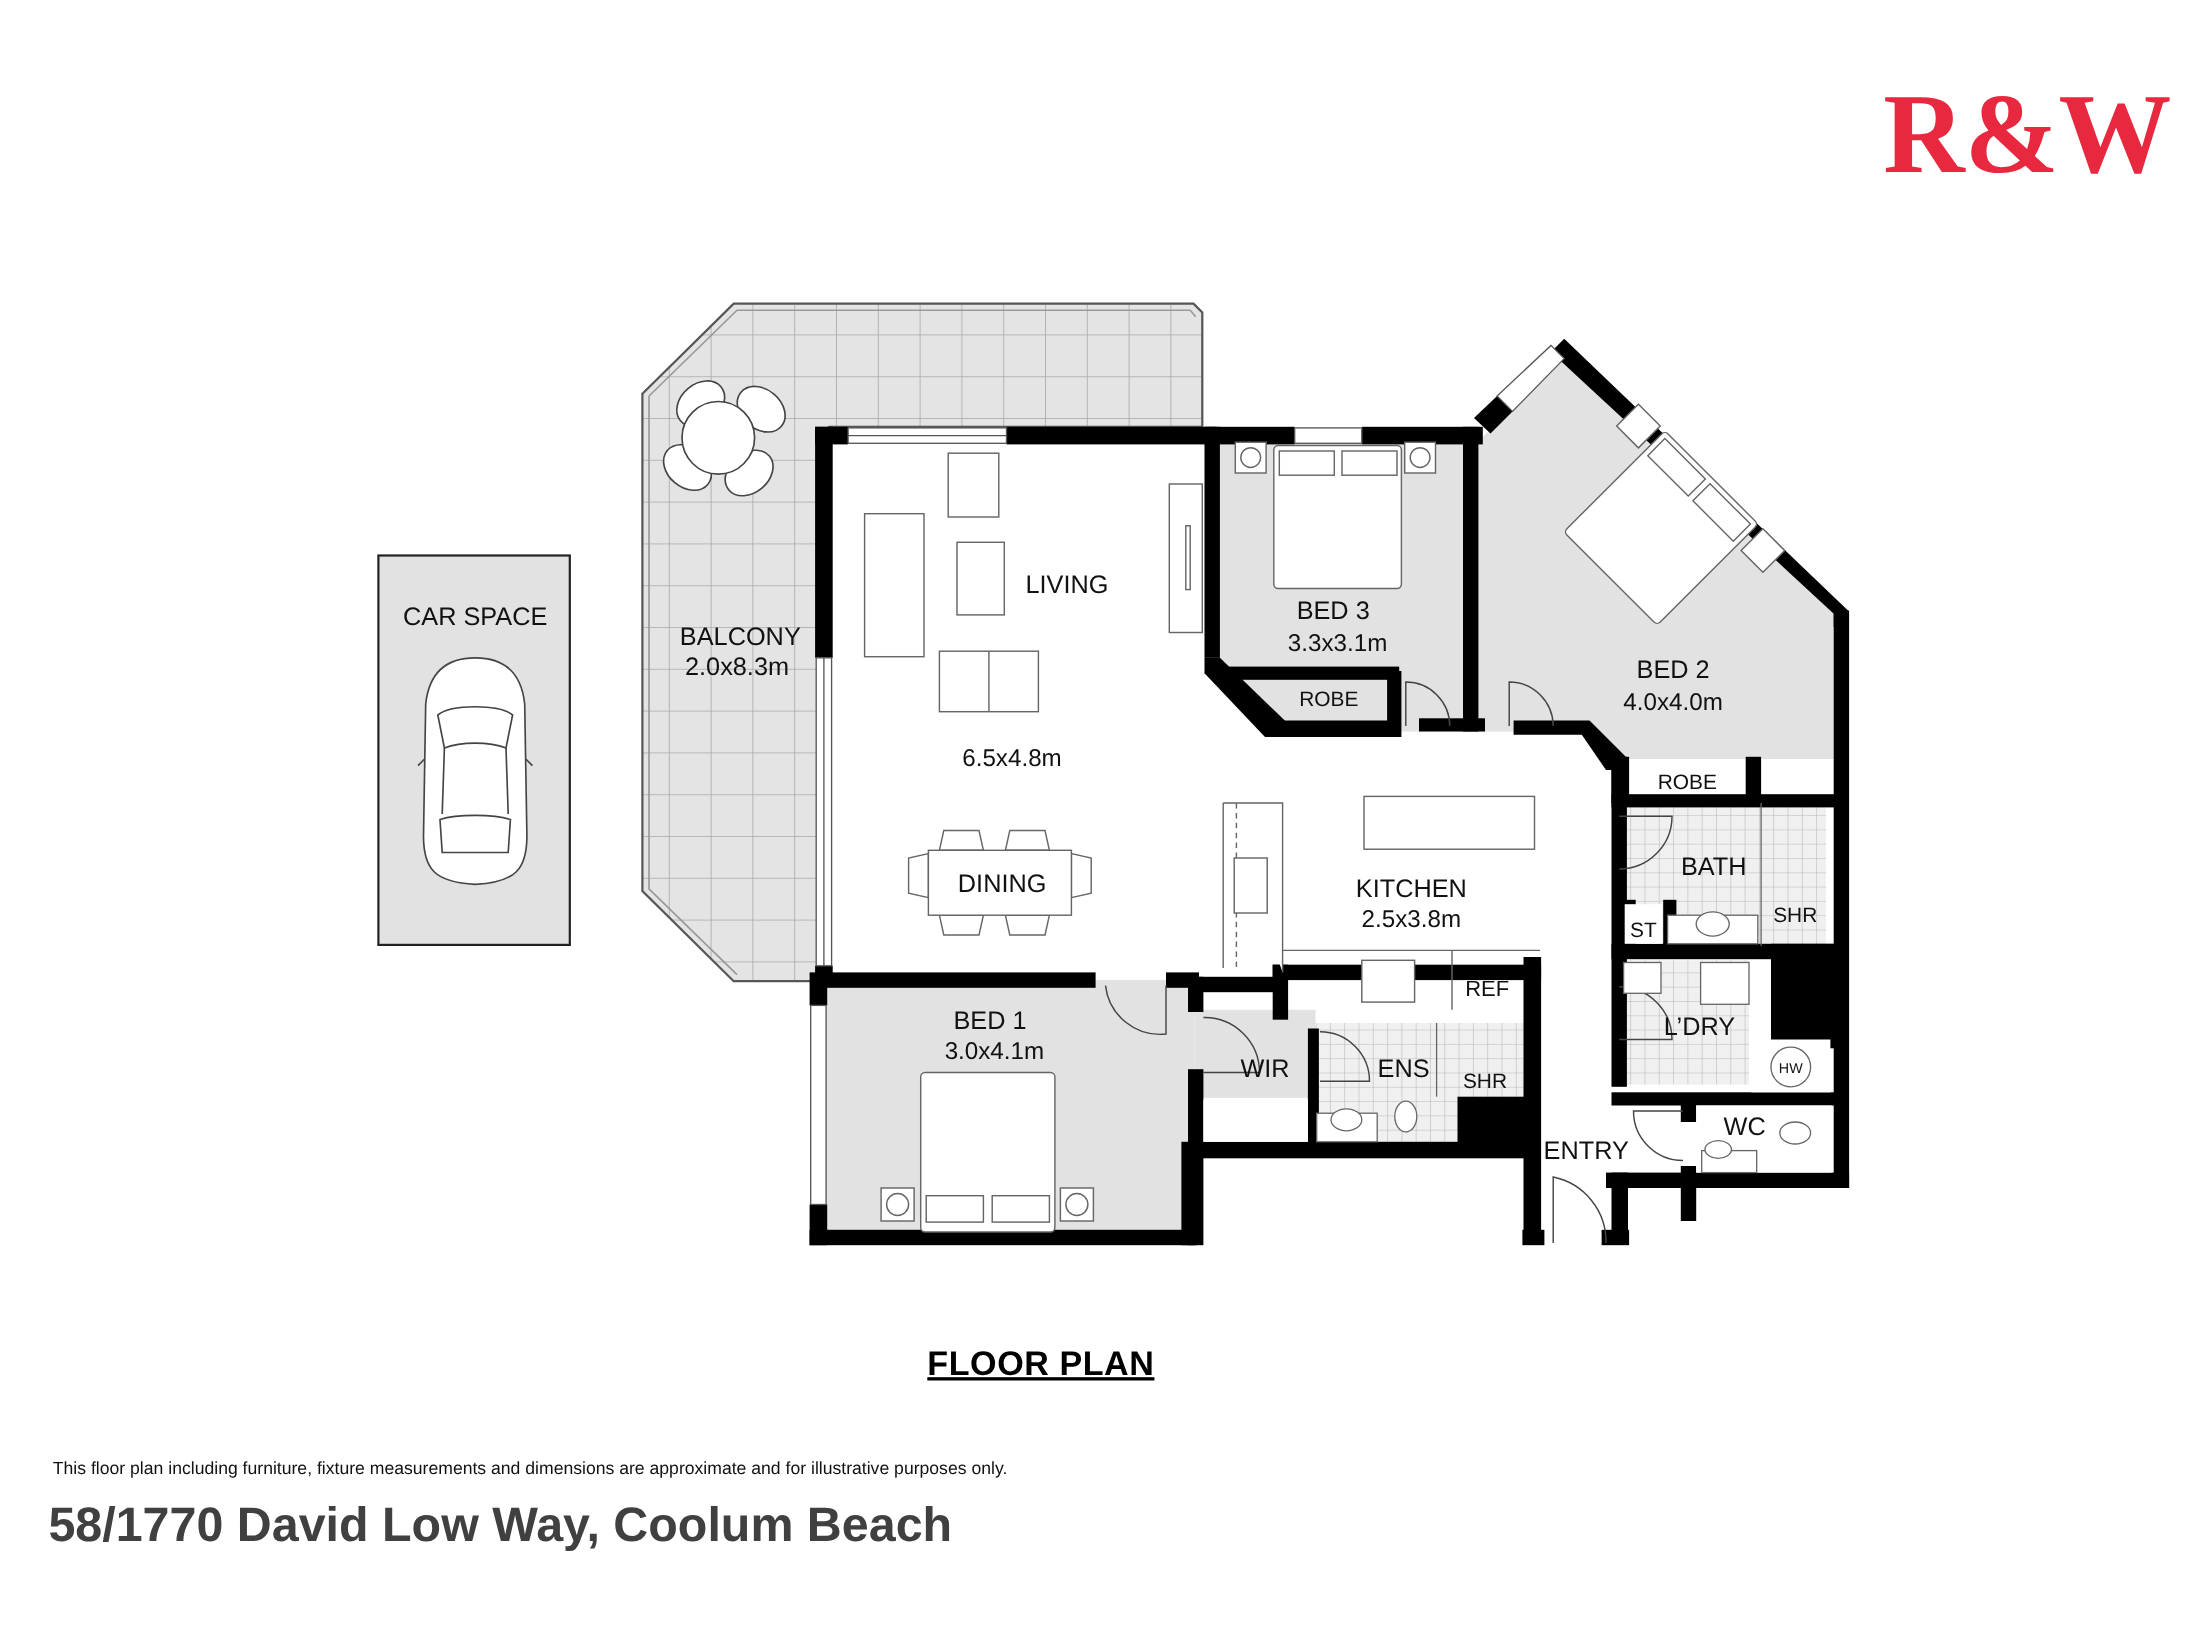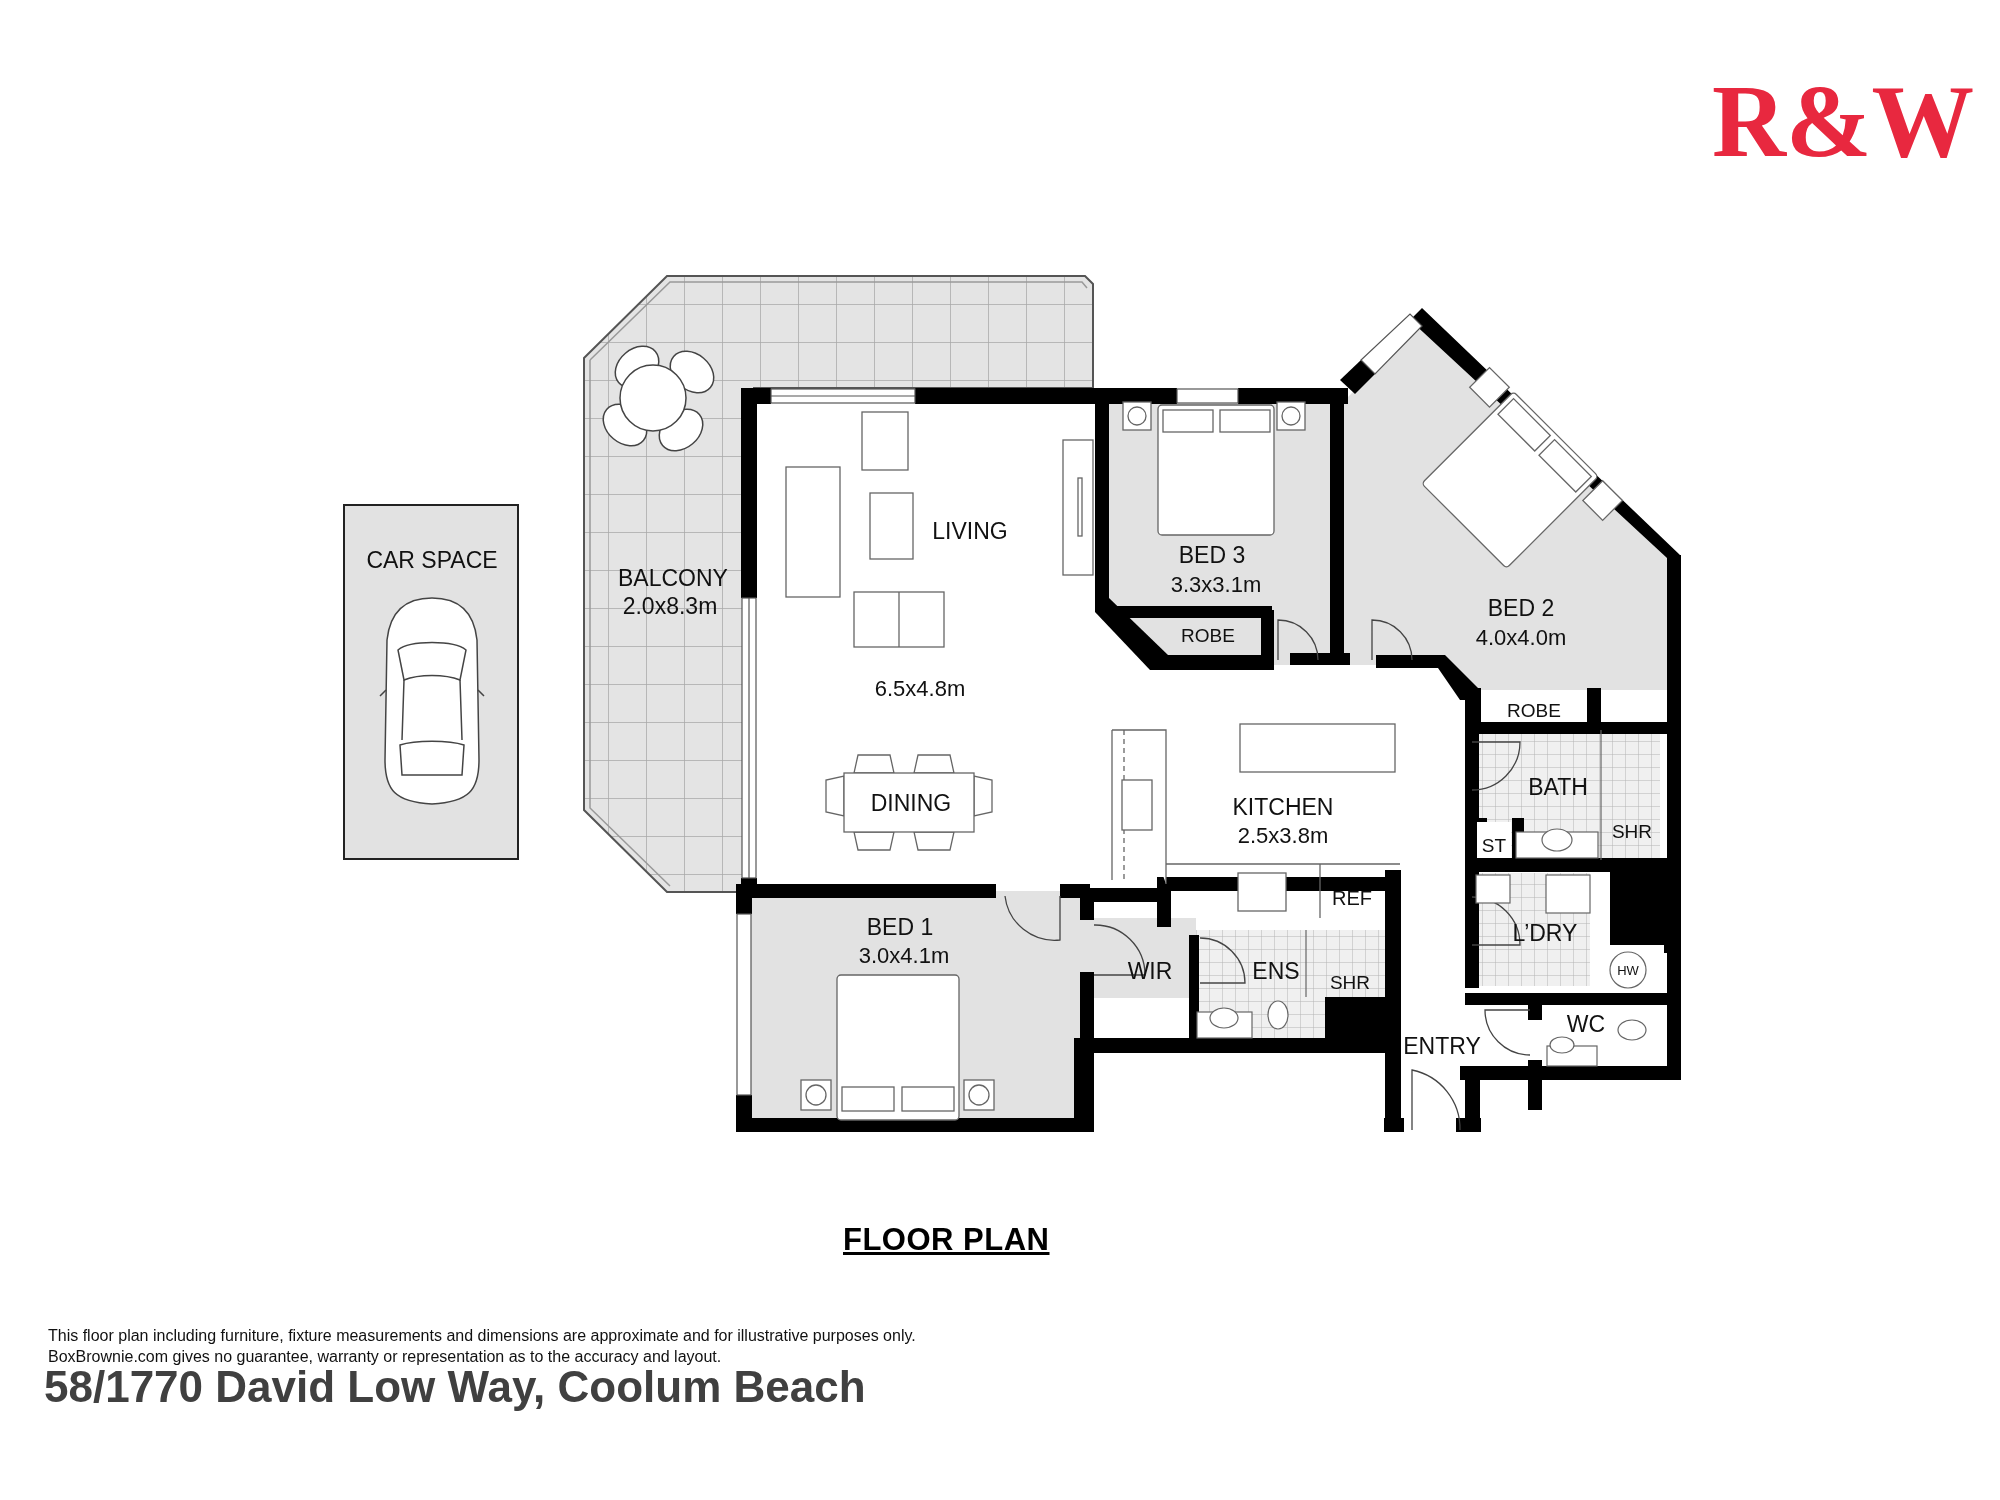--- a/index.html
+++ b/index.html
@@ -260,16 +260,15 @@
     <ellipse cx="1278" cy="1015" rx="10" ry="14"></ellipse>
   </g>
   <text x="1276" y="979" font-size="23" text-anchor="middle">ENS</text>
   <text x="1350" y="989" font-size="19" text-anchor="middle">SHR</text>
 </svg>
 
 <div class="floor-title">FLOOR PLAN</div>
 
 <div class="disclaimer">
   <div>This floor plan including furniture, fixture measurements and dimensions are approximate and for illustrative purposes only.</div>
-  <div>BoxBrownie.com gives no guarantee, warranty or representation as to the accuracy and layout.</div>
 </div>
 
 <div class="address">58/1770 David Low Way, Coolum Beach</div>
 
 </body></html>

